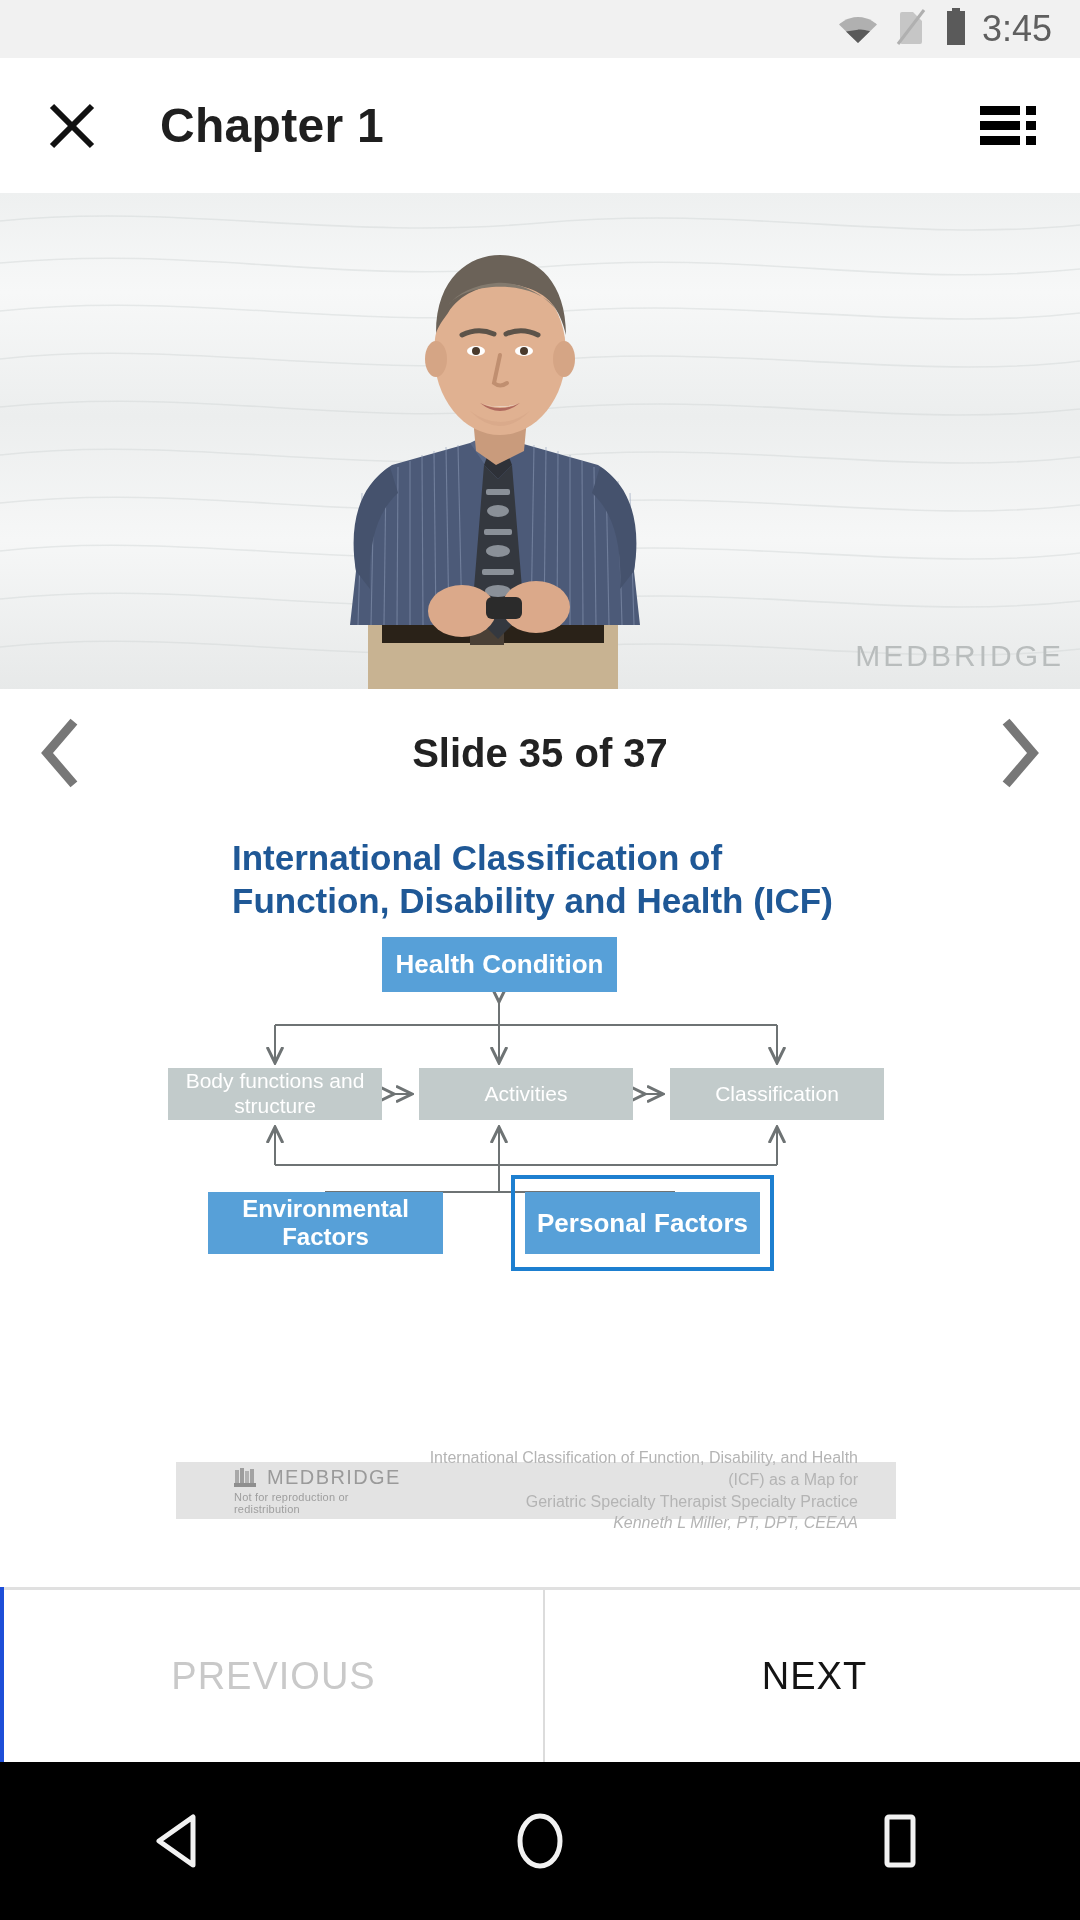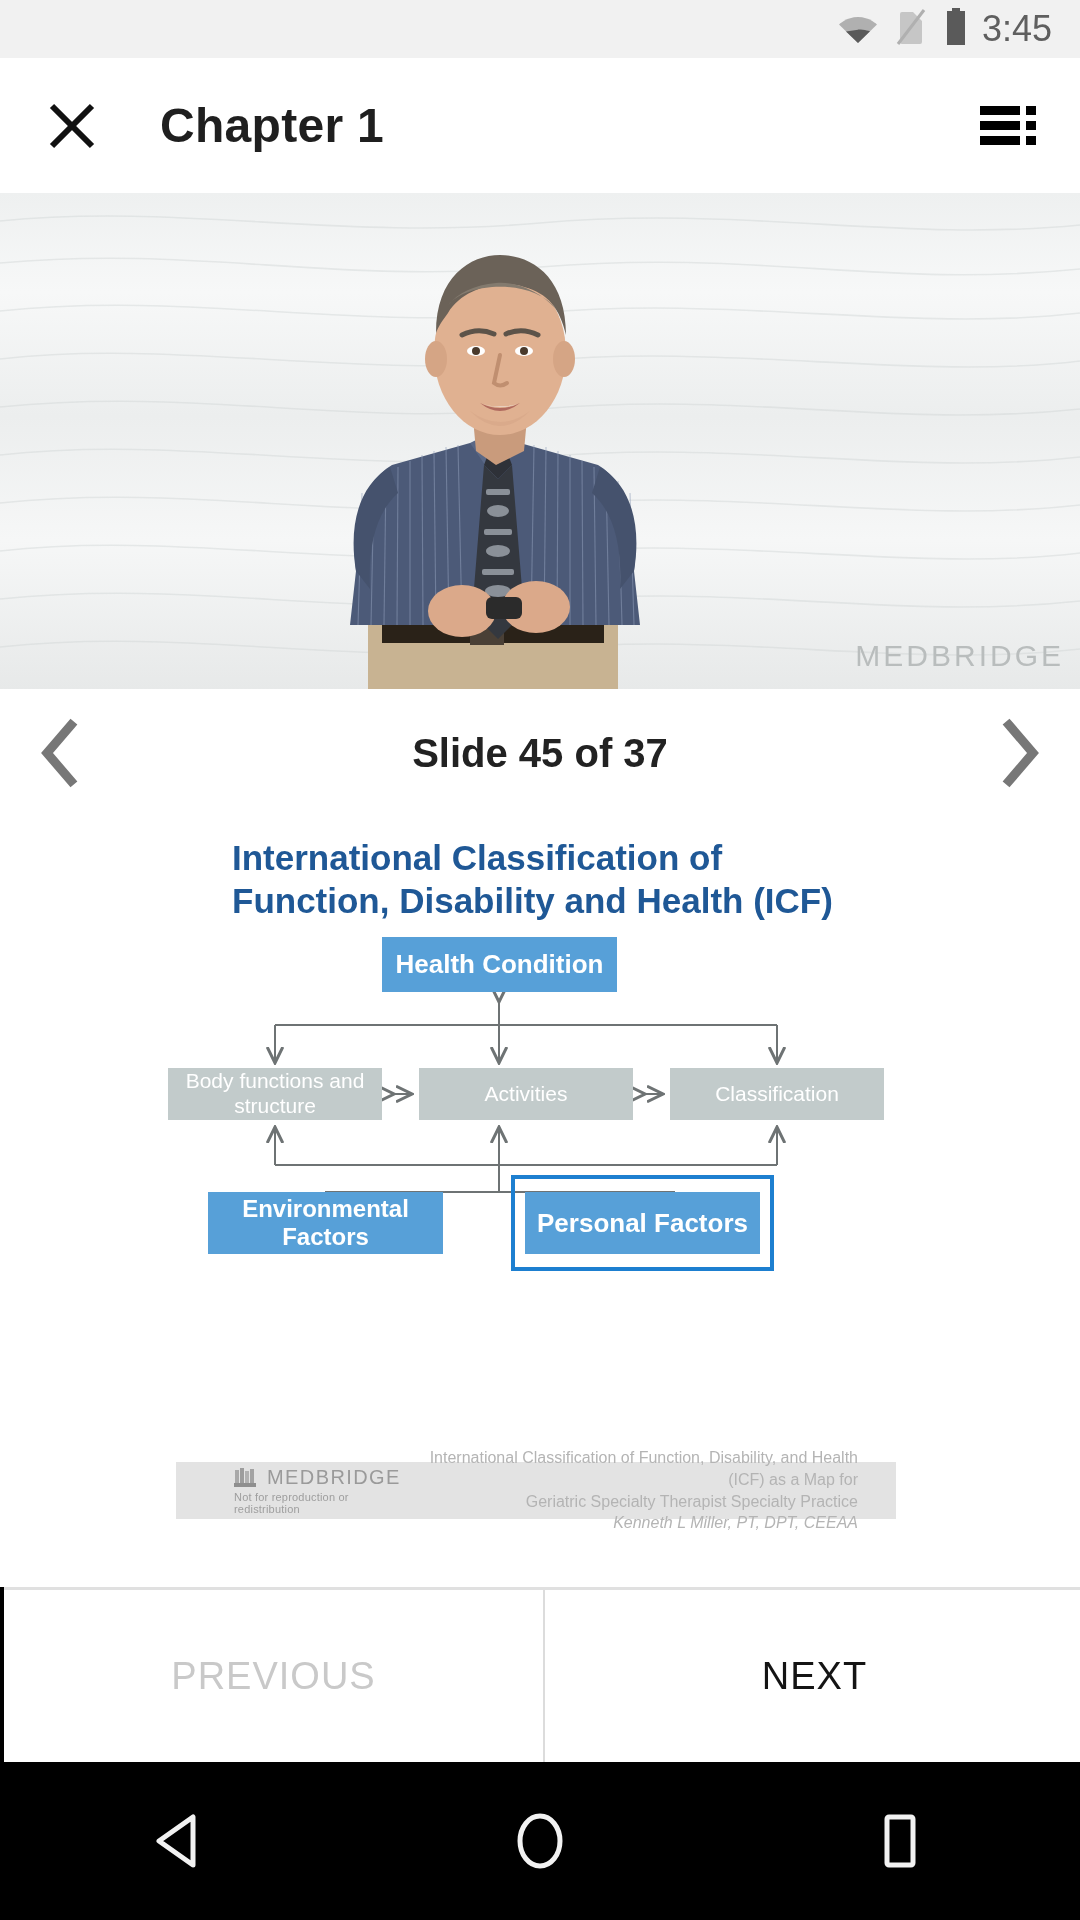--- a/index.html
+++ b/index.html
@@ -2,21 +2,21 @@
 <html><head>
 <meta charset="utf-8">
 <style>
   * { margin:0; padding:0; box-sizing:border-box; }
   html,body{ width:1080px; height:1920px; }
   body{
     font-family:"Liberation Sans", sans-serif;
     background:#ffffff;
     overflow:hidden;
   }
-  #screen{ position:relative; width:1080px; height:1920px; background:#000000;padding-left:36px; }
+  #screen{ position:relative; width:1080px; height:1920px; background:#1d4ed8;padding-left:36px; }
 
   
   .statusbar{
     position:absolute; top:0; left:0; width:1080px; height:58px;
     background:#f1f1f1;
     display:flex; align-items:center; justify-content:flex-end;
     padding-right:28px;
   }
   .sb-icons{ display:flex; align-items:center; gap:18px; }
   .sb-clock{
@@ -292,21 +292,21 @@
 
     <div class="watermark">MEDBRIDGE</div>
   </div>
 
   <div class="slidebar">
     <div class="chev left">
       <svg width="48" height="72" viewBox="0 0 48 72">
         <polyline points="34,8 10,36 34,64" fill="none" stroke="#777" stroke-width="9" stroke-linecap="square" stroke-linejoin="miter"></polyline>
       </svg>
     </div>
-    <div class="slide-label">Slide 45 of 37</div>
+    <div class="slide-label">Slide 35 of 37</div>
     <div class="chev right">
       <svg width="48" height="72" viewBox="0 0 48 72">
         <polyline points="14,8 38,36 14,64" fill="none" stroke="#777" stroke-width="9" stroke-linecap="square" stroke-linejoin="miter"></polyline>
       </svg>
     </div>
   </div>
 
   <div class="slide">
     <div class="slide-title">International Classification of Function, Disability and Health (ICF)</div>
 

